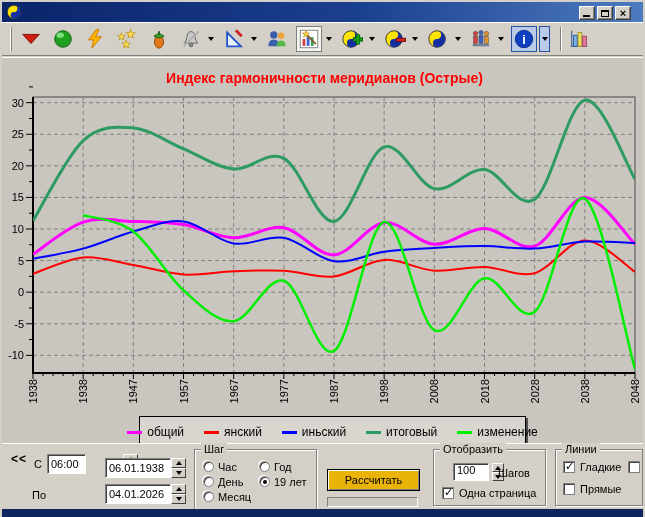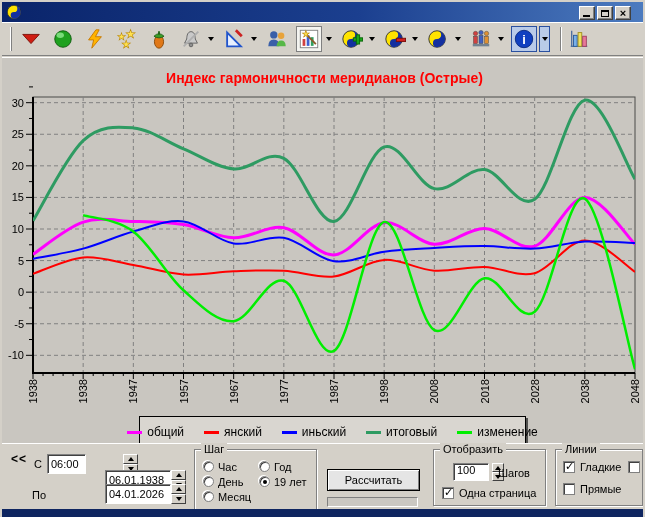--- a/index.html
+++ b/index.html
@@ -59,21 +59,21 @@
   .radio{position:absolute;display:flex;}
   .radio .rb{width:11px;height:11px;border-radius:50%;background:#fff;border:1px solid #808080;
     box-shadow:inset 1px 1px 0 #404040, -1px -1px 0 #fff;position:relative;margin-right:4px;flex:0 0 auto;}
   .radio.checked .rb::after{content:"";position:absolute;left:2.5px;top:2.5px;width:4px;height:4px;border-radius:50%;background:#000;}
   .radio span.rl{font-size:11px;}
   .check{position:absolute;display:flex;align-items:center;}
   .check .cb{width:12px;height:12px;background:#fff;border:1px solid #808080;
     box-shadow:inset 1px 1px 0 #404040;margin-right:5px;position:relative;flex:0 0 auto;}
   .check.checked .cb::after{content:"\2713";position:absolute;left:1px;top:-2px;font-size:11px;font-weight:bold;color:#000;}
   .check span.cl{font-size:11px;}
-  .btn{position:absolute;background:#e5e5e5;border:1px solid #000;
+  .btn{position:absolute;background:#eab308;border:1px solid #000;
     box-shadow:inset 1px 1px 0 #fff,inset -1px -1px 0 #808080;font-size:11px;color:#000;
     display:flex;align-items:center;justify-content:center;}
   .progress{position:absolute;background:#cbc8c2;border:1px solid #808080;border-right-color:#fff;border-bottom-color:#fff;}
   .bottom-edge{position:absolute;left:0;top:509px;width:645px;height:8px;background:#0e2560;}
   .rewind{font-size:12px;font-weight:bold;letter-spacing:1px;}
 </style>
 </head>
 <body>
 
 <div id="window">
@@ -413,21 +413,21 @@
       <div class="edit" style="width:39px;">06:00</div>
       <div class="updown">
           <div class="udbtn up">
             <i></i>
           </div>
           <div class="udbtn down">
             <i></i>
           </div>
         </div>
     </div>
-    <div class="spin" style="left:103px;top:26px;">
+    <div class="spin" style="left:103px;top:14px;">
       <div class="edit" style="width:66px;">06.01.1938</div>
       <div class="updown">
           <div class="udbtn up">
             <i></i>
           </div>
           <div class="udbtn down">
             <i></i>
           </div>
         </div>
     </div>

